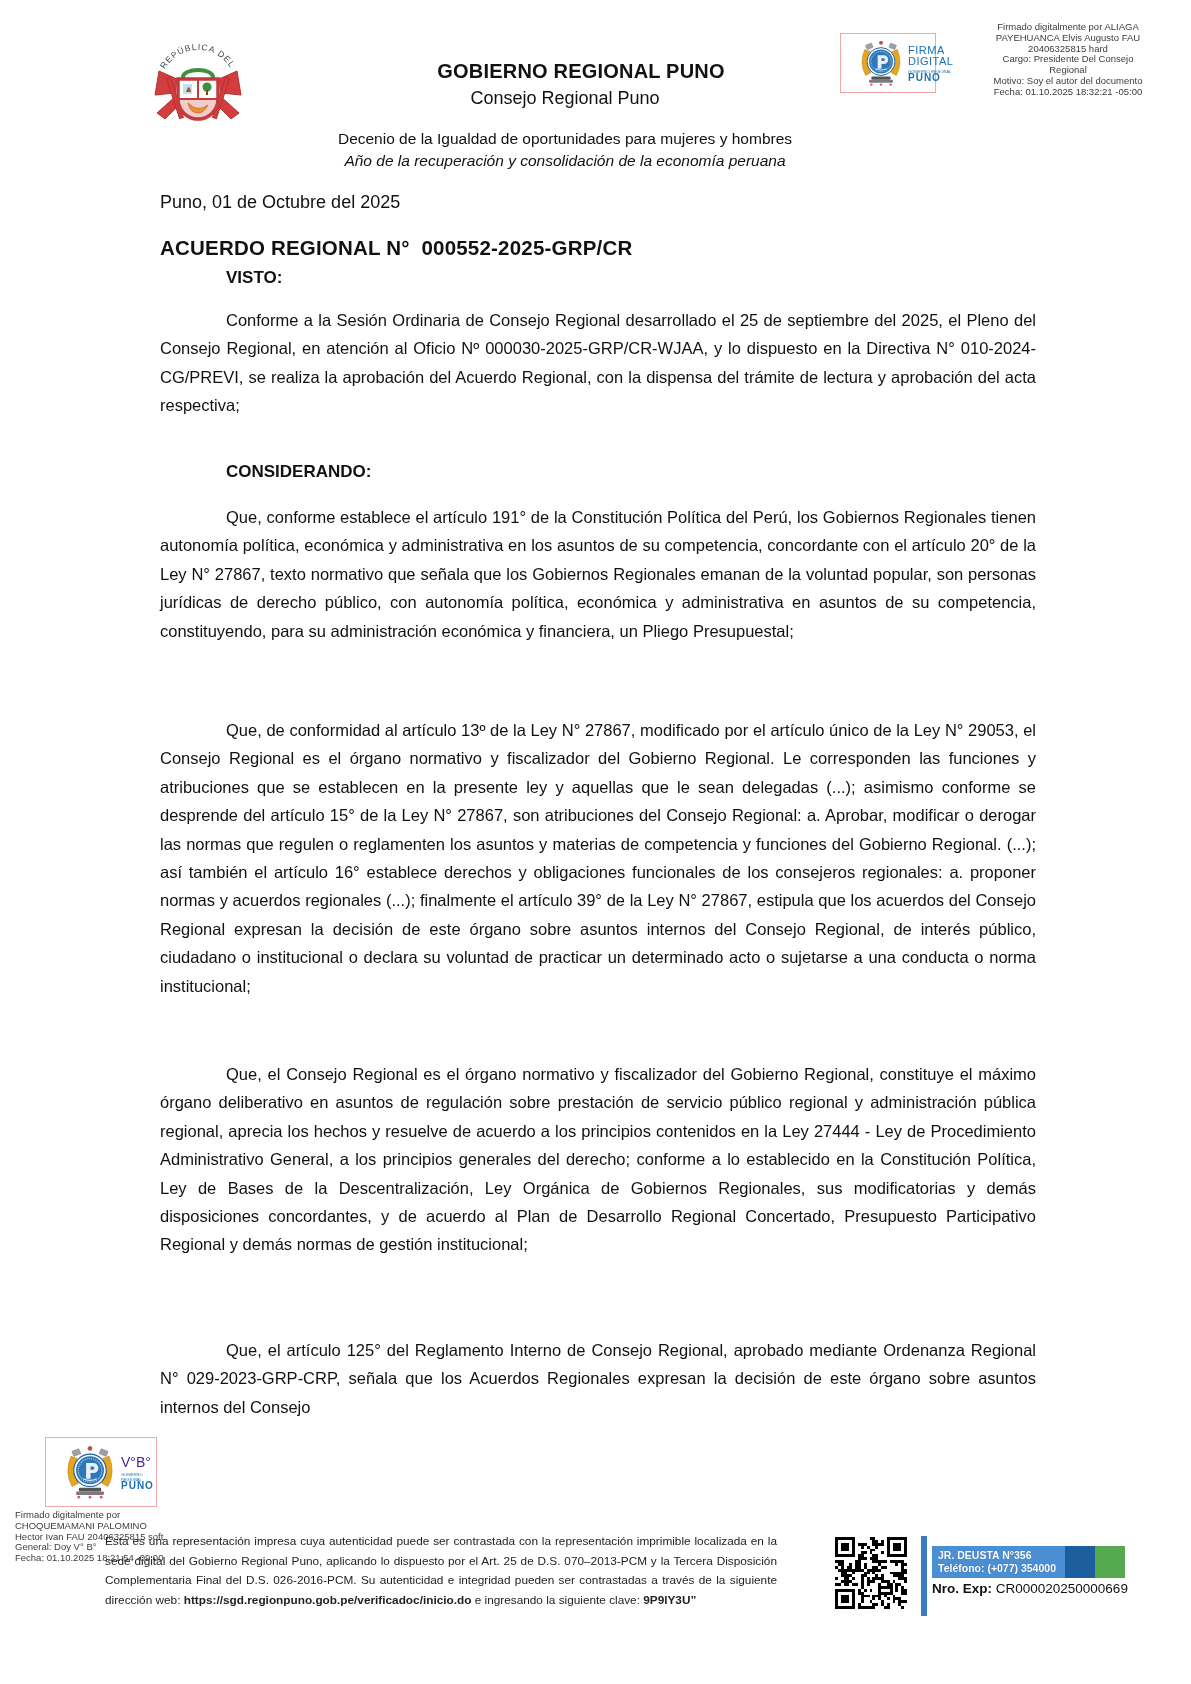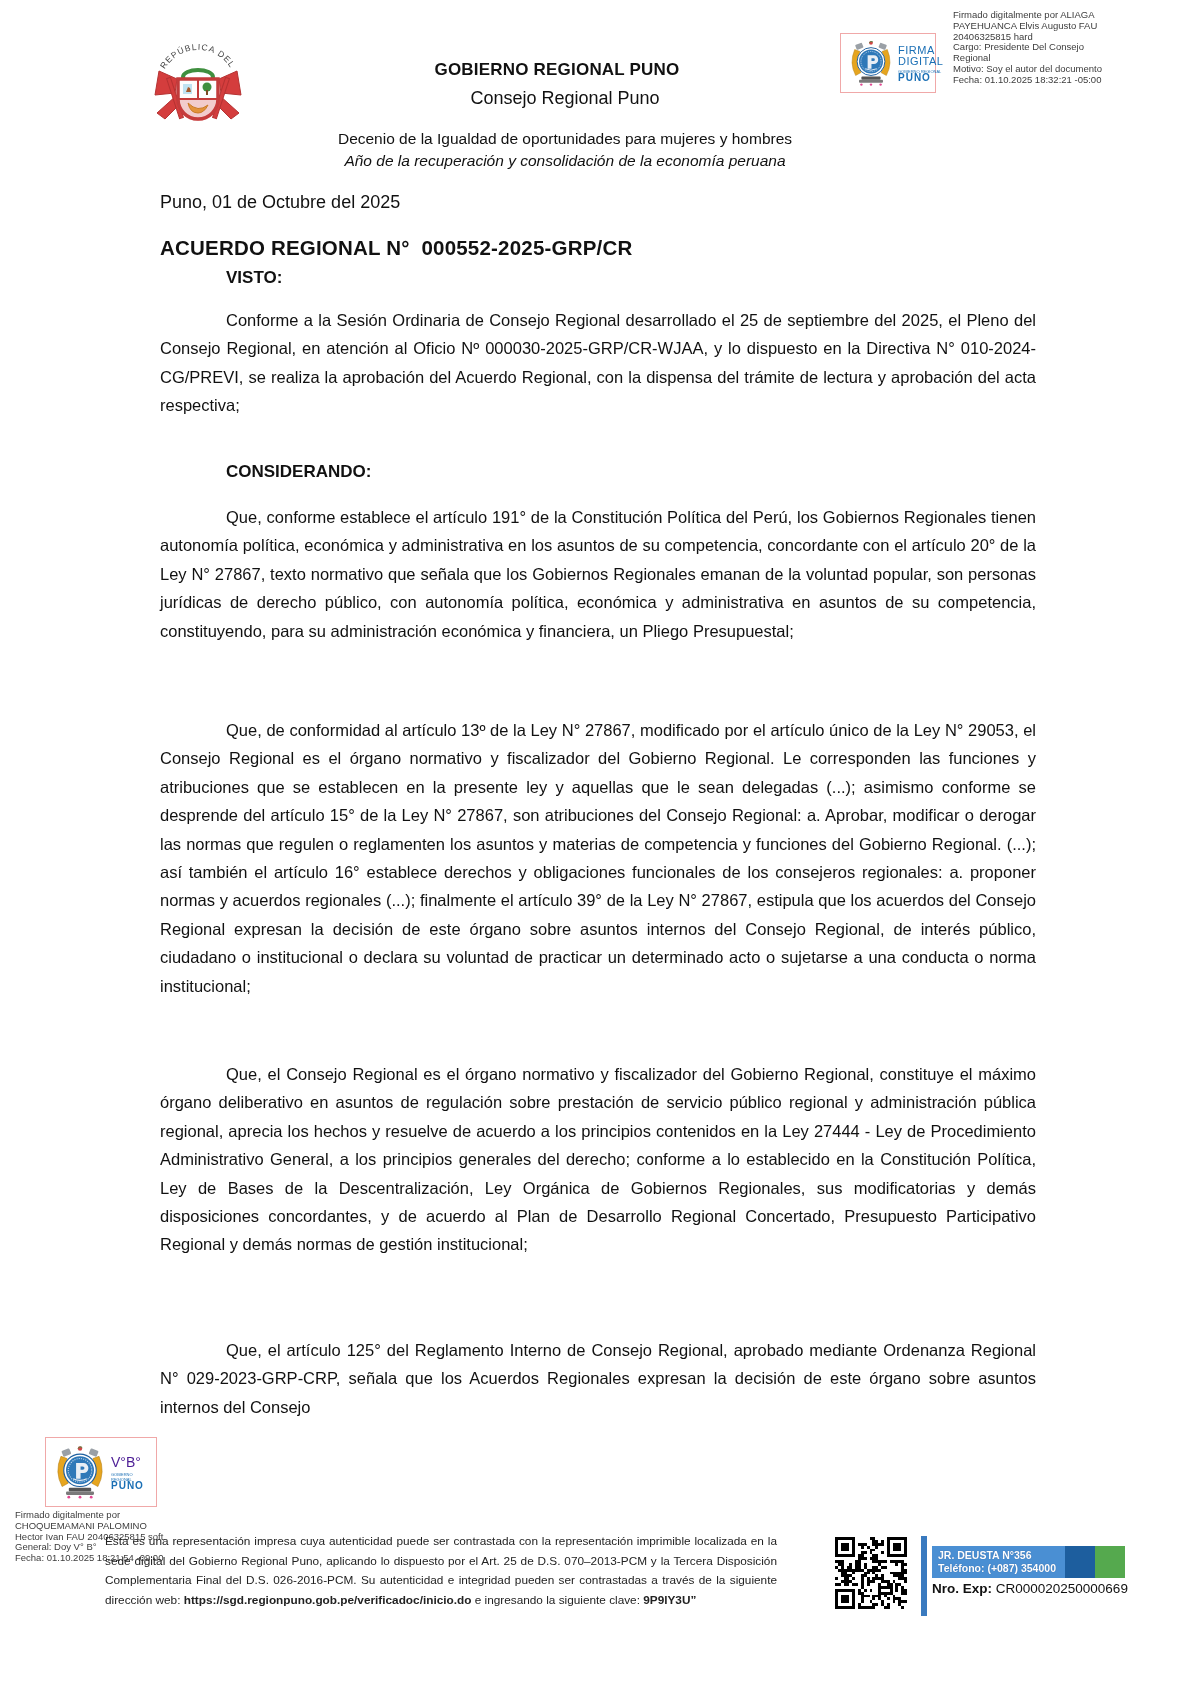--- a/index.html
+++ b/index.html
@@ -10,47 +10,47 @@
     width:1191px; height:1684px;
     margin:0 auto;
     background:#ffffff;
     font-family:"Liberation Sans","DejaVu Sans",sans-serif;
     color:#111;
     overflow:hidden;
   }
   
   .coat-of-arms { position:absolute; left:143px; top:33px; width:110px; height:110px; }
   .org-title {
-    position:absolute; left:152px; top:60px; width:810px;
-    text-align:center; font-size:17px; font-weight:bold; letter-spacing:.2px;
+    position:absolute; left:176px; top:60px; width:810px;
+    text-align:center; font-size:20px; font-weight:bold; letter-spacing:.2px;
   }
   .org-subtitle {
     position:absolute; left:160px; top:88px; width:810px;
     text-align:center; font-size:18px;
   }
   .motto1 {
     position:absolute; left:160px; top:130px; width:810px;
     text-align:center; font-size:15.5px;
   }
   .motto2 {
     position:absolute; left:160px; top:152px; width:810px;
     text-align:center; font-size:15.5px; font-style:italic;
   }
   .stamp-box {
     position:absolute; border:1px solid #f0a8a8; background:#fff;
-    display:flex; align-items:center; gap:3px; padding:6px;
+    display:flex; align-items:center; gap:3px; padding:16px;
   }
   .firma-stamp { left:840px; top:33px; width:96px; height:60px; }
   .firma-stamp .emblem { width:48px; height:54px; flex:0 0 auto; }
   .firma-word { font-size:11px; line-height:11px; color:#1a6fb5; letter-spacing:.5px; }
   .org-micro { font-size:4px; line-height:5px; color:#1a6fb5; margin-top:2px; }
   .org-micro-bold { font-size:10px; line-height:8px; color:#1a6fb5; font-weight:bold; letter-spacing:1px; }
   .sig-right {
-    position:absolute; left:953px; top:10px; width:230px;
-    font-size:9.5px; line-height:10.8px; color:#3c3c3c;
+    position:absolute; left:953px; top:22px; width:230px;
+    font-size:9.5px; line-height:10.8px; color:#3c3c3c;text-align:center;
   }
   
   .date-line { position:absolute; left:160px; top:192px; font-size:18px; }
   .doc-title {
     position:absolute; left:160px; top:224px; font-size:20.5px; font-weight:bold;
     white-space:pre-wrap; letter-spacing:.2px;margin-top:12px;
   }
   .sec-label { position:absolute; left:226px; font-size:17px; font-weight:bold; }
   .visto { top:268px; }
   .considerando { top:462px; }
@@ -424,21 +424,21 @@
         <rect x="17" y="24" width="1" height="1"></rect>
         <rect x="18" y="24" width="1" height="1"></rect>
         <rect x="23" y="24" width="1" height="1"></rect>
       </g>
     </svg>
   <div class="vbar" data-interactable="false"></div>
 
   <div class="addr-box" data-interactable="false">
     <div class="addr-main" data-interactable="false">
       <div>JR. DEUSTA N°356</div>
-      <div>Teléfono: (+087) 354000</div>
+      <div>Teléfono: (+077) 354000</div>
     </div>
     <div class="addr-dark" data-interactable="false"></div>
     <div class="addr-green" data-interactable="false"></div>
   </div>
 
   <div class="exp-line" data-interactable="false"><span class="b">Nro. Exp:</span><span> CR000020250000669</span></div>
 
 </div>
 
 </body></html>

